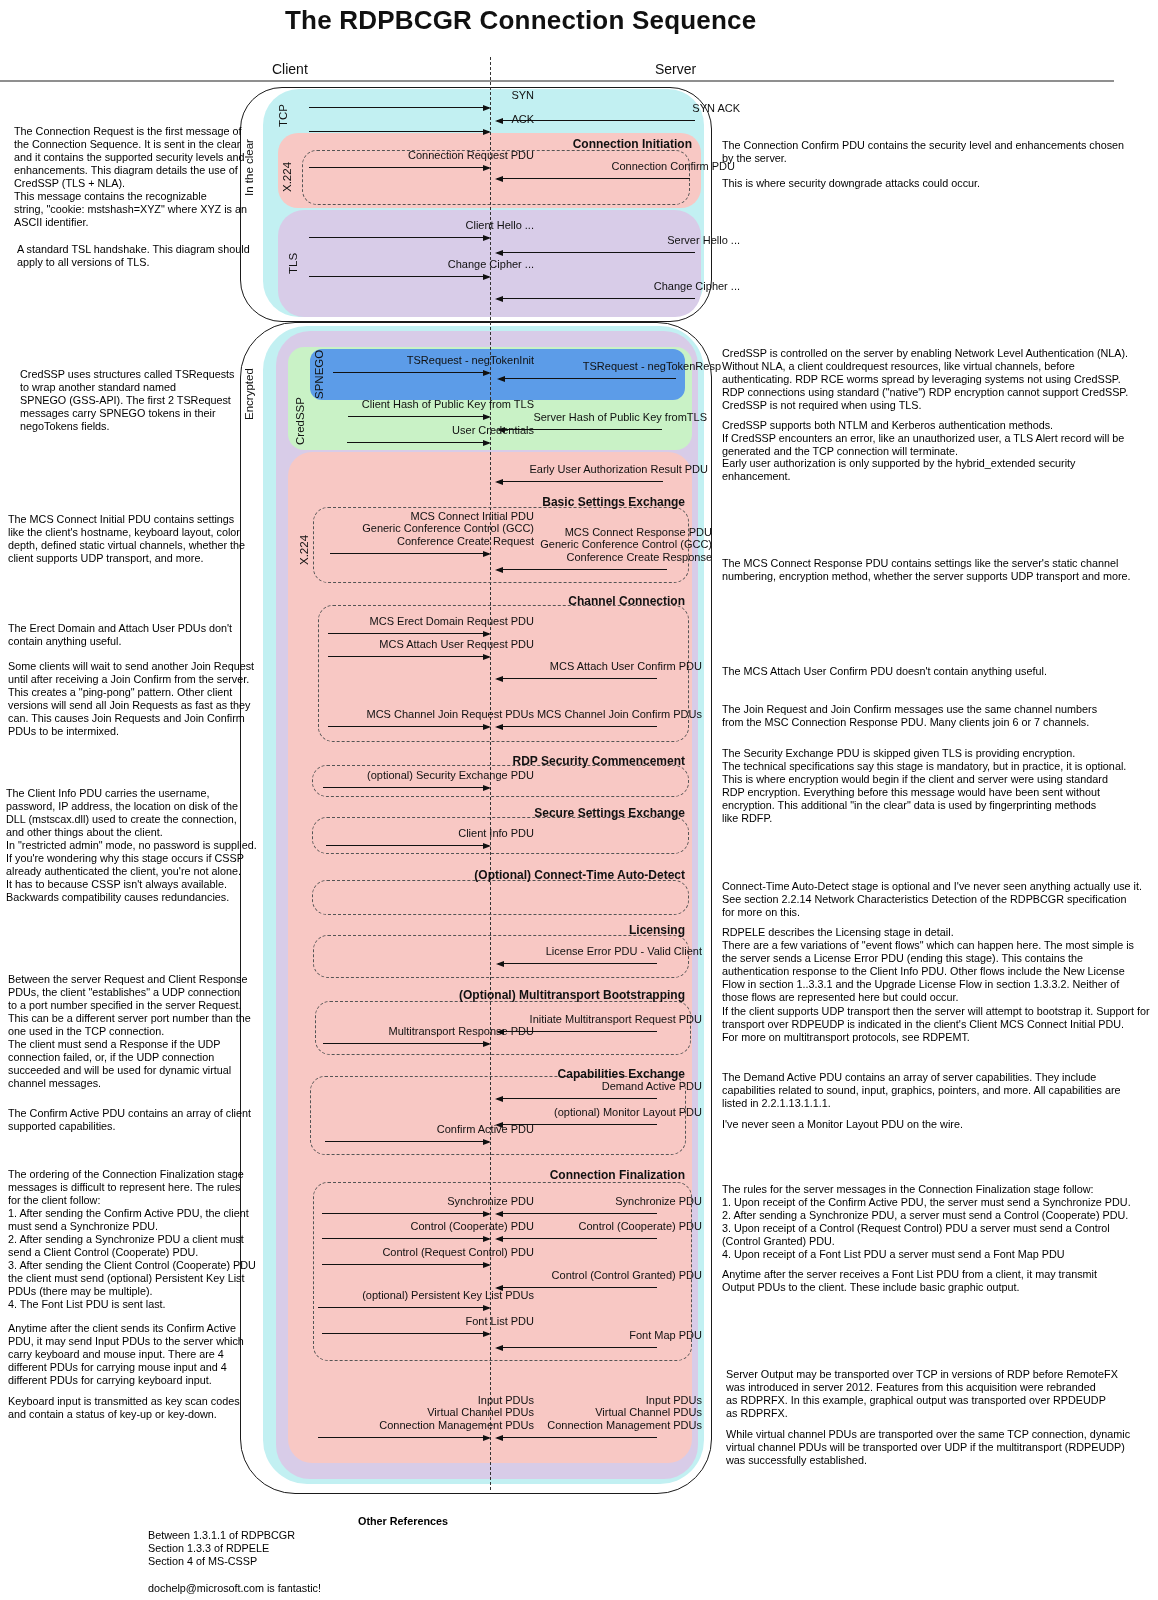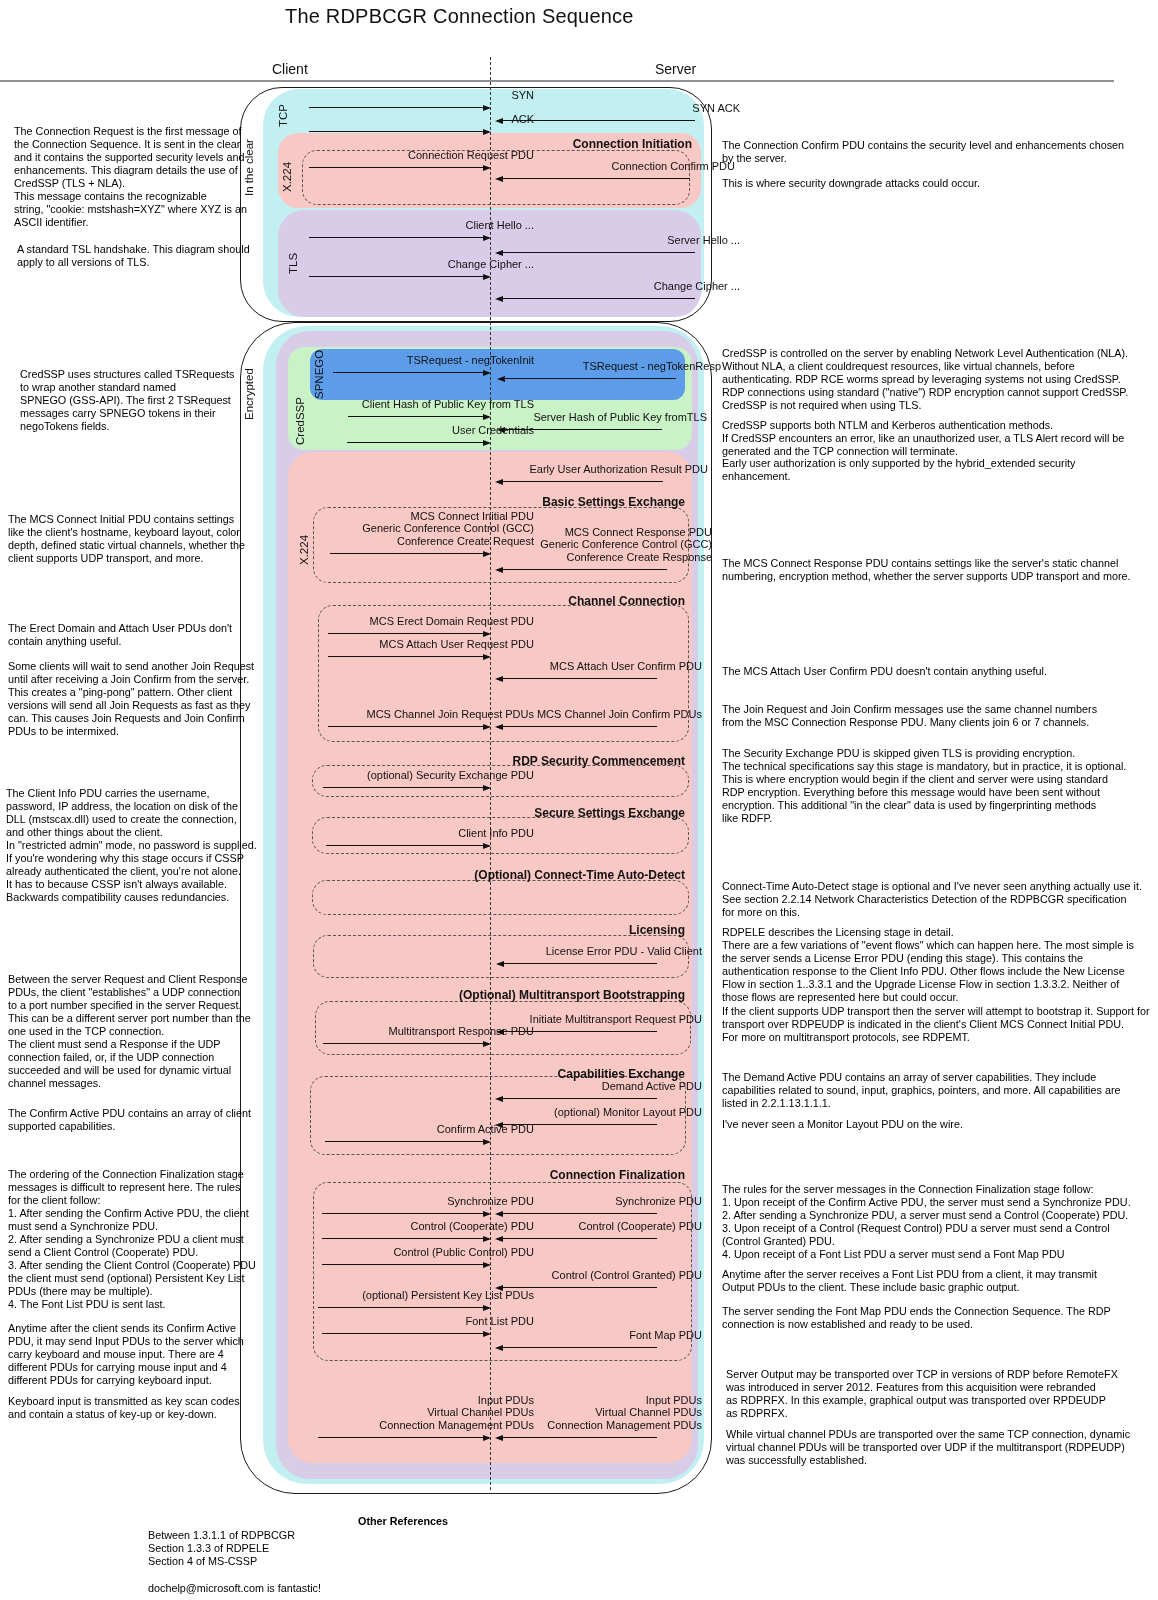--- a/index.html
+++ b/index.html
@@ -1,18 +1,18 @@
 <!DOCTYPE html>
 <html style="--band-fill: #c2f0f2; --stage-fill: #f8c8c4; --tls-fill: #d8cce8; --credssp-fill: #c9f2c6; --spnego-fill: #5c9ce8;"><head>
 <meta charset="utf-8">
 <style>
   html,body{margin:0;padding:0;background:#fff;}
   .canvas{position:relative;width:1158px;height:1600px;background:#fff;overflow:hidden;
           font-family:"Liberation Sans", sans-serif;color:#111;}
-  .title{position:absolute;font-size:20px;font-weight:400;letter-spacing:.2px;white-space:nowrap;}
+  .title{position:absolute;font-size:26px;font-weight:700;letter-spacing:.2px;white-space:nowrap;}
   .lifelabel{position:absolute;font-size:14px;}
   .hr{position:absolute;height:1.6px;background:#8f8f8f;}
   .lifeline{position:absolute;width:0;border-left:1.5px dashed #333;}
   .region{position:absolute;}
   .outline{border:1.5px solid #1a1a1a;background:#fff;}
   .cyan{background:var(--band-fill,#c2f0f2);}
   .pink{background:var(--stage-fill,#f8c8c4);}
   .purple{background:var(--tls-fill,#d8cce8);}
   .green{background:var(--credssp-fill,#c9f2c6);}
   .blue{background:var(--spnego-fill,#5c9ce8);}
@@ -220,21 +220,21 @@
     </div>
   <div class="msg c2s" style="left:322px;top:1238px;width:167px;">
       <span class="lbl">Control (Cooperate) PDU</span>
       <i class="ln"></i>
     </div>
   <div class="msg s2c" style="left:497px;top:1238px;width:160px;">
       <span class="lbl">Control (Cooperate) PDU</span>
       <i class="ln"></i>
     </div>
   <div class="msg c2s" style="left:322px;top:1264px;width:167px;">
-      <span class="lbl">Control (Public Control) PDU</span>
+      <span class="lbl">Control (Request Control) PDU</span>
       <i class="ln"></i>
     </div>
   <div class="msg s2c" style="left:497px;top:1287px;width:160px;">
       <span class="lbl">Control (Control Granted) PDU</span>
       <i class="ln"></i>
     </div>
   <div class="msg c2s" style="left:318px;top:1307px;width:171px;">
       <span class="lbl">(optional) Persistent Key List PDUs</span>
       <i class="ln"></i>
     </div>
@@ -366,22 +366,20 @@
 listed in 2.2.1.13.1.1.1.</div>
   <div class="note" style="left:722px;top:1118px;width:436px;">I've never seen a Monitor Layout PDU on the wire.</div>
   <div class="note" style="left:722px;top:1183px;width:436px;">The rules for the server messages in the Connection Finalization stage follow:
 1. Upon receipt of the Confirm Active PDU, the server must send a Synchronize PDU.
 2. After sending a Synchronize PDU, a server must send a Control (Cooperate) PDU.
 3. Upon receipt of a Control (Request Control) PDU a server must send a Control
 (Control Granted) PDU.
 4. Upon receipt of a Font List PDU a server must send a Font Map PDU</div>
   <div class="note" style="left:722px;top:1268px;width:436px;">Anytime after the server receives a Font List PDU from a client, it may transmit
 Output PDUs to the client. These include basic graphic output.</div>
-  <div class="note" style="left:722px;top:1305px;width:436px;">The server sending the Font Map PDU ends the Connection Sequence. The RDP
-connection is now established and ready to be used.</div>
   <div class="note" style="left:726px;top:1368px;width:436px;">Server Output may be transported over TCP in versions of RDP before RemoteFX
 was introduced in server 2012. Features from this acquisition were rebranded
 as RDPRFX. In this example, graphical output was transported over RPDEUDP
 as RDPRFX.</div>
   <div class="note" style="left:726px;top:1428px;width:436px;">While virtual channel PDUs are transported over the same TCP connection, dynamic
 virtual channel PDUs will be transported over UDP if the multitransport (RDPEUDP)
 was successfully established.</div>
 
   <div class="note bold" style="left:148px;top:1515px;width:300px;">Other References</div>
   <div class="note" style="left:148px;top:1529px;width:300px;">Between 1.3.1.1 of RDPBCGR</div>

